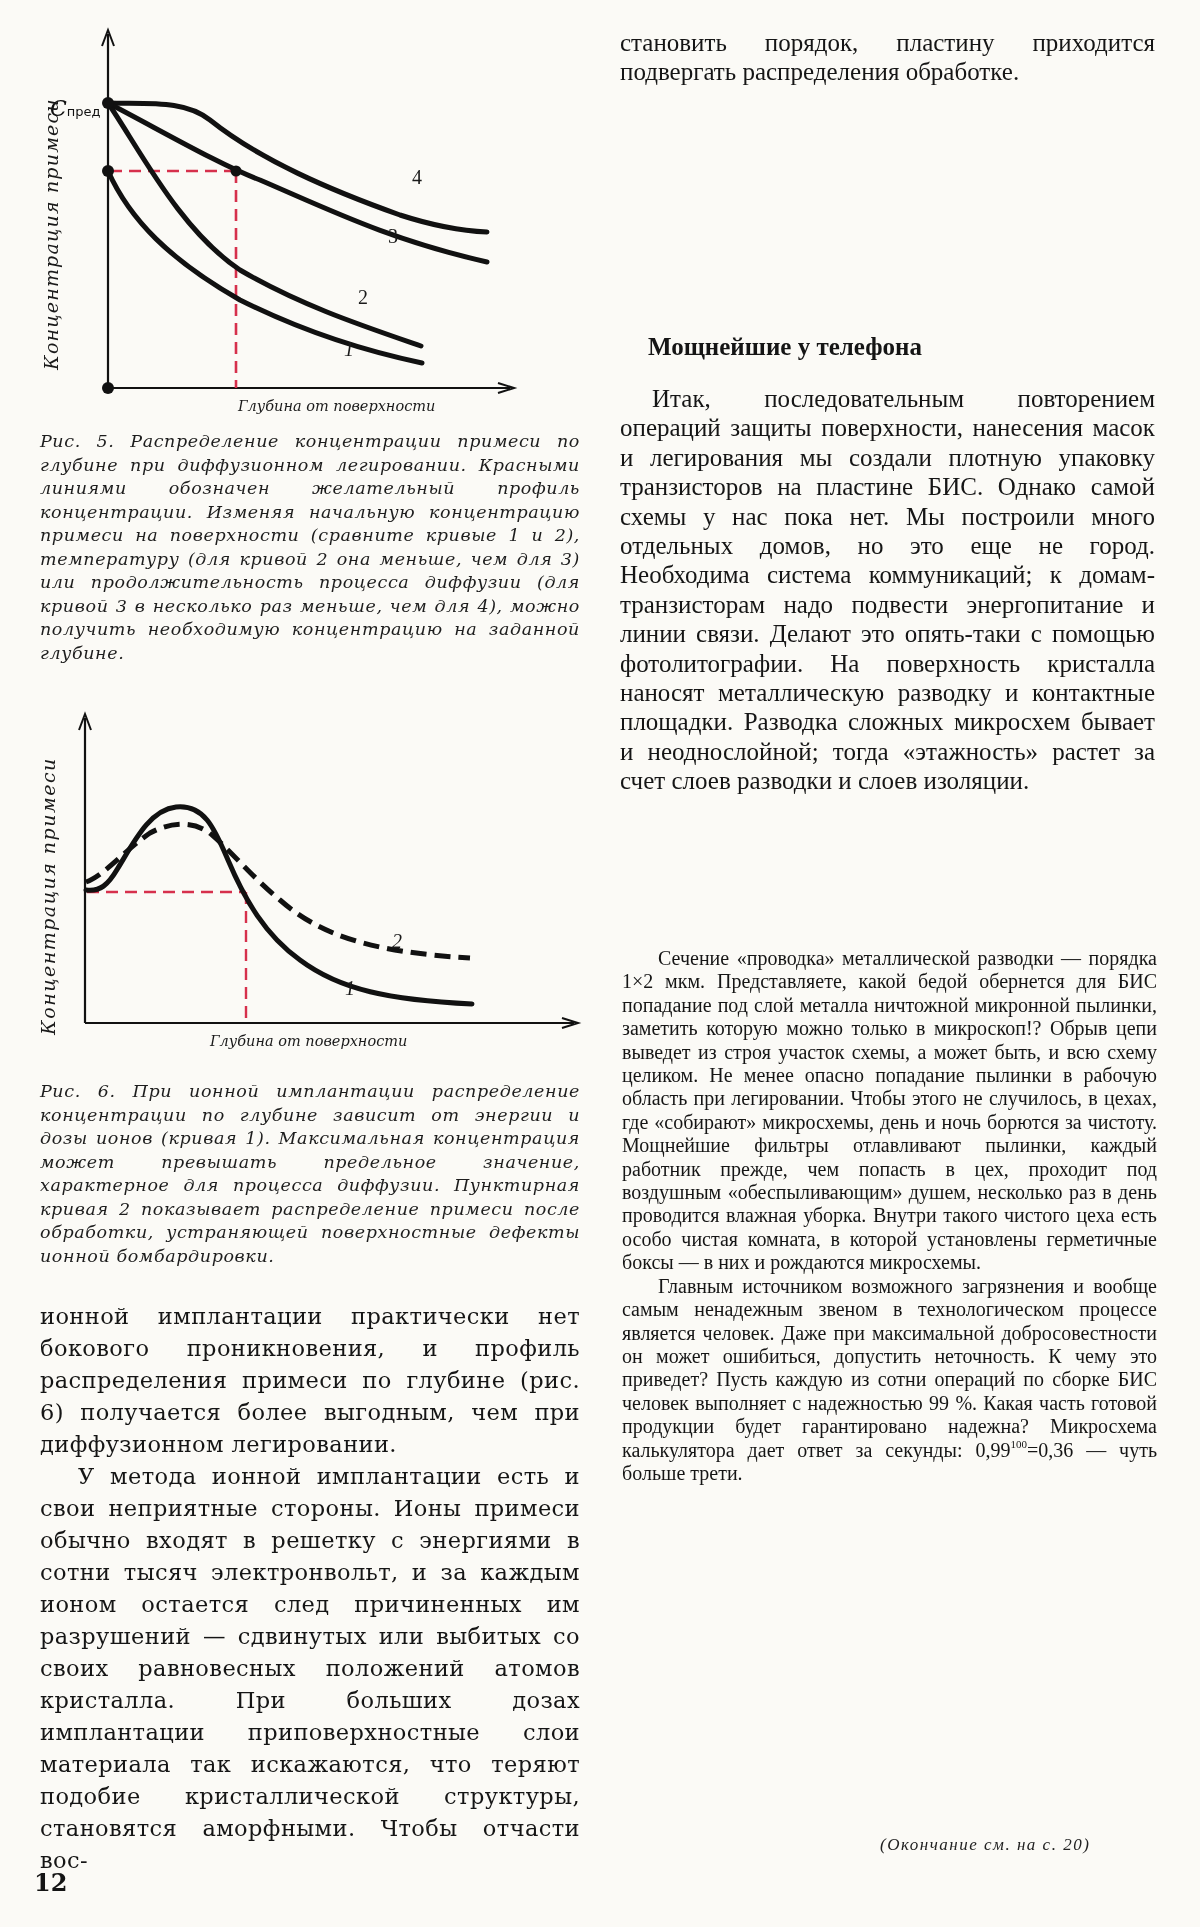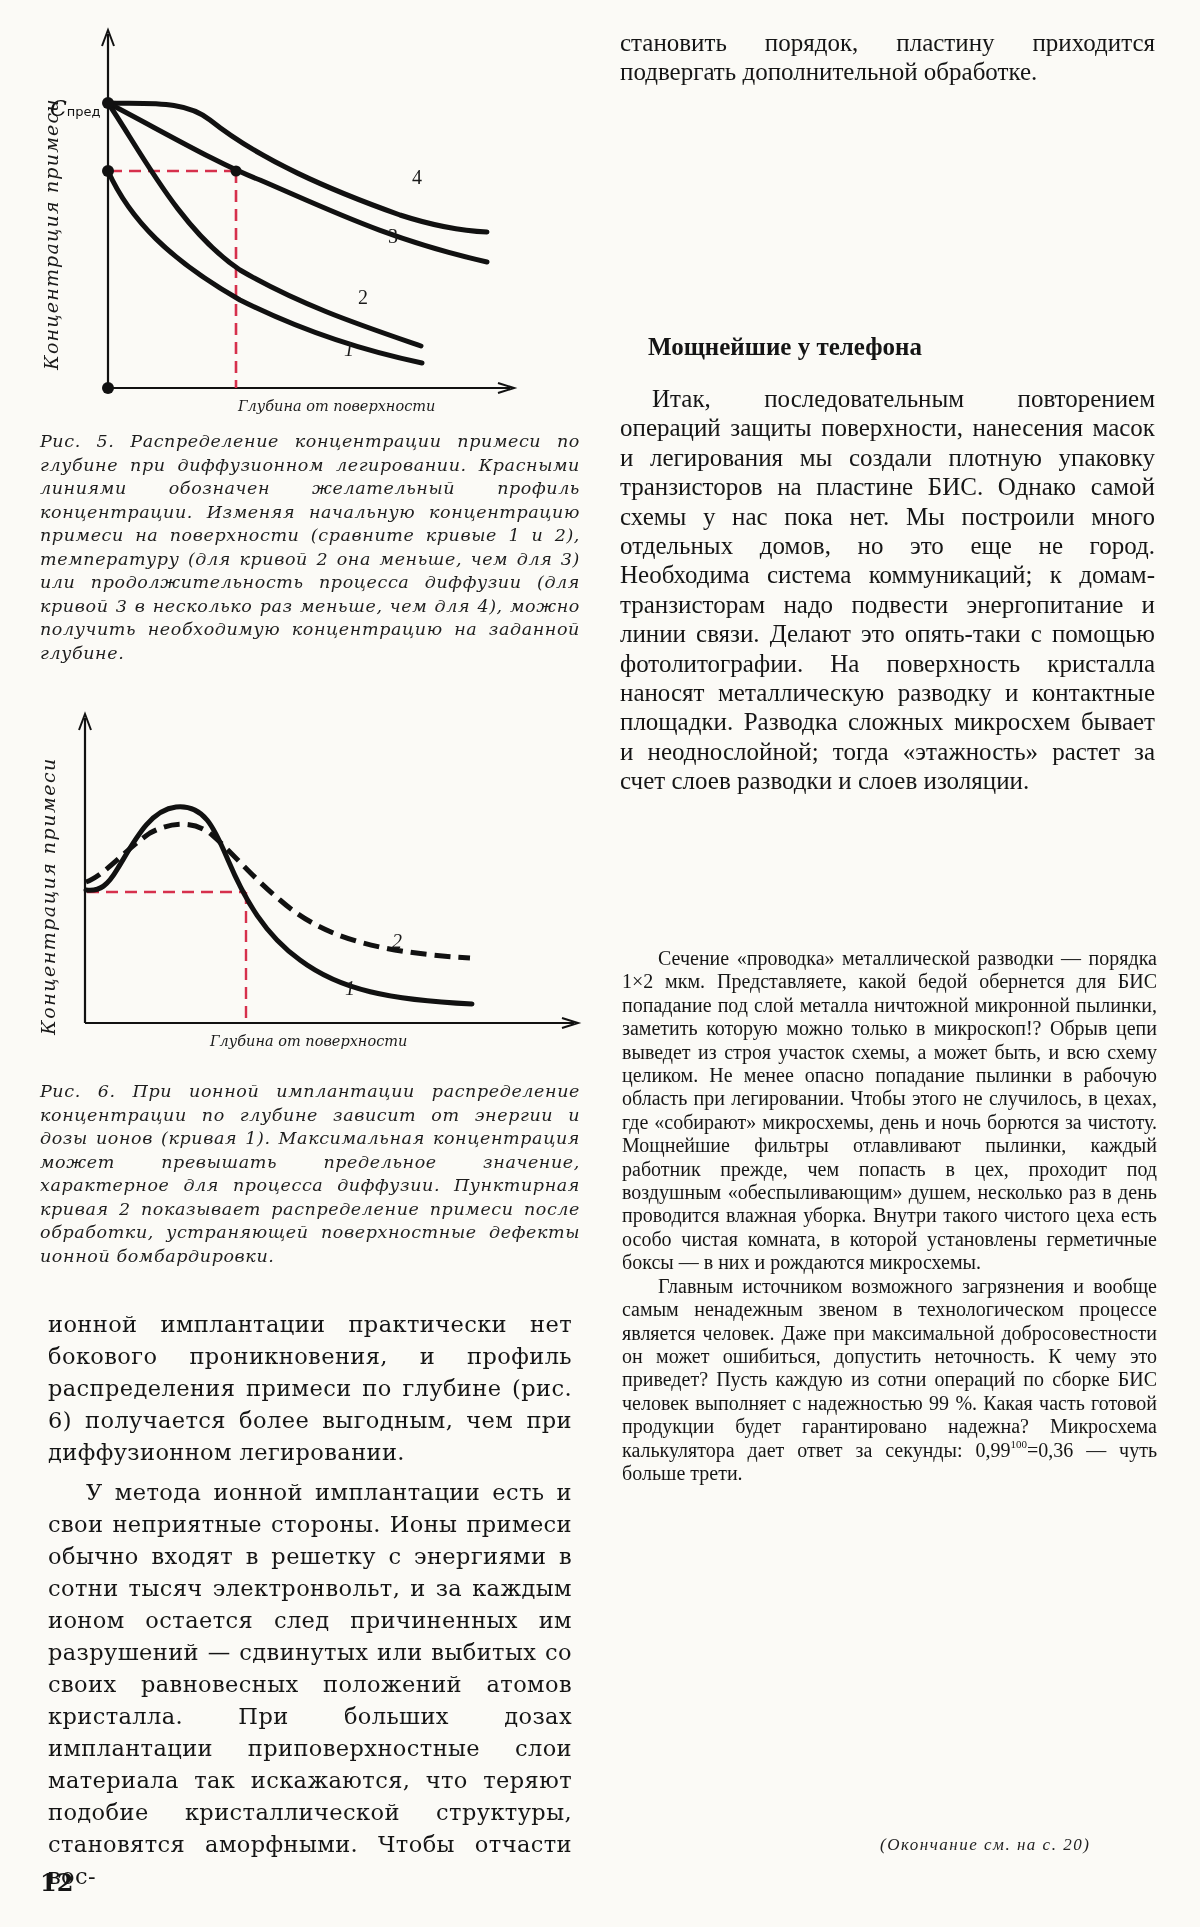--- a/index.html
+++ b/index.html
@@ -16,21 +16,21 @@
     font-family: "DejaVu Serif", serif; font-style: italic;
     font-size: 17.5px; line-height: 23.5px; letter-spacing: 0.6px;
     color: #1d1d1d;
   }
   .caption p { margin: 0; }
   .body-left {
     position: absolute; left: 40px; top: 1300px; width: 540px;
     font-family: "DejaVu Serif", serif; font-size: 22.5px; line-height: 32px;
     letter-spacing: 0.4px; color: #151515;
   }
-  .body-left p { margin: 8px; }
+  .body-left p { margin: 0; }
   .body-left p + p { text-indent: 38px; }
   .body-right {
     position: absolute; left: 620px; width: 535px;
     font-family: "Liberation Serif", serif; font-size: 25px; line-height: 29.4px;
     color: #151515;
   }
   .body-right p { margin: 0; }
   .indent { text-indent: 32px; }
   .heading {
     position: absolute; left: 648px; top: 333px;
@@ -43,21 +43,21 @@
     color: #151515;
   }
   .small p { margin: 0; text-indent: 36px; }
   .small sup { font-size: 11px; vertical-align: 9px; line-height: 0; }
   .footnote {
     position: absolute; left: 880px; top: 1835px; width: 275px; 
     font-family: "Liberation Serif", serif; font-style: italic; font-size: 17px;
     letter-spacing: 1.5px; color: #222;
   }
   .page-num {
-    position: absolute; left: 40px; top: 1868px;
+    position: absolute; left: 34px; top: 1868px;
     font-family: "DejaVu Serif", serif; font-weight: bold; font-size: 24px; color: #141414;
   }
   .axis-label { font-family: "DejaVu Serif", serif; font-style: italic; fill: #1a1a1a; }
   .curve-label { font-family: "Liberation Serif", serif; fill: #1a1a1a; }
 </style>
 </head>
 <body>
 
 <div class="fig" style="left:0; top:0; width:600px; height:420px;">
   <svg width="600" height="420" viewBox="0 0 600 420">
@@ -133,21 +133,21 @@
 <div class="caption just" style="top:1080px;">
   <p>Рис. 6. При ионной имплантации распределение концентрации по глубине зависит от энергии и дозы ионов (кривая 1). Максимальная концентрация может превышать предельное значение, характерное для процесса диффузии. Пунктирная кривая 2 показывает распределение примеси после обработки, устраняющей поверхностные дефекты ионной бомбардировки.</p>
 </div>
 
 <div class="body-left just">
   <p>ионной имплантации практически нет бокового проникновения, и профиль распределения примеси по глубине (рис. 6) получается более выгодным, чем при диффузионном легировании.</p>
   <p>У метода ионной имплантации есть и свои неприятные стороны. Ионы примеси обычно входят в решетку с энергиями в сотни тысяч электронвольт, и за каждым ионом остается след причиненных им разрушений — сдвинутых или выбитых со своих равновесных положений атомов кристалла. При больших дозах имплантации приповерхностные слои материала так искажаются, что теряют подобие кристаллической структуры, становятся аморфными. Чтобы отчасти вос-</p>
 </div>
 
 <div class="body-right just" style="top:28px;">
-  <p>становить порядок, пластину приходится подвергать дополнительной обработке.</p>
+  <p>становить порядок, пластину приходится подвергать распределения обработке.</p>
 </div>
 
 <div class="heading">Мощнейшие у телефона</div>
 
 <div class="body-right just" style="top:384px;">
   <p class="indent">Итак, последовательным повторением операций защиты поверхности, нанесения масок и легирования мы создали плотную упаковку транзисторов на пластине БИС. Однако самой схемы у нас пока нет. Мы построили много отдельных домов, но это еще не город. Необходима система коммуникаций; к домам-транзисторам надо подвести энергопитание и линии связи. Делают это опять-таки с помощью фотолитографии. На поверхность кристалла наносят металлическую разводку и контактные площадки. Разводка сложных микросхем бывает и неоднослойной; тогда «этажность» растет за счет слоев разводки и слоев изоляции.</p>
 </div>
 
 <div class="small just">
   <p>Сечение «проводка» металлической разводки — порядка 1×2 мкм. Представляете, какой бедой обернется для БИС попадание под слой металла ничтожной микронной пылинки, заметить которую можно только в микроскоп!? Обрыв цепи выведет из строя участок схемы, а может быть, и всю схему целиком. Не менее опасно попадание пылинки в рабочую область при легировании. Чтобы этого не случилось, в цехах, где «собирают» микросхемы, день и ночь борются за чистоту. Мощнейшие фильтры отлавливают пылинки, каждый работник прежде, чем попасть в цех, проходит под воздушным «обеспыливающим» душем, несколько раз в день проводится влажная уборка. Внутри такого чистого цеха есть особо чистая комната, в которой установлены герметичные боксы — в них и рождаются микросхемы.</p>

